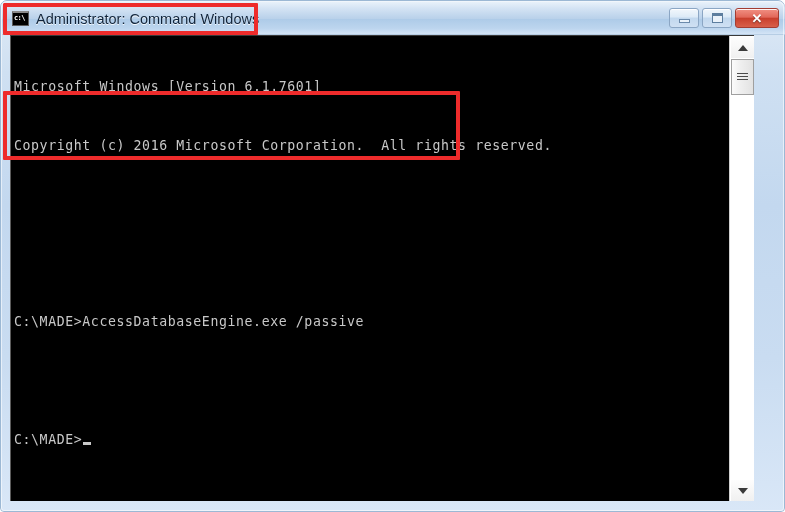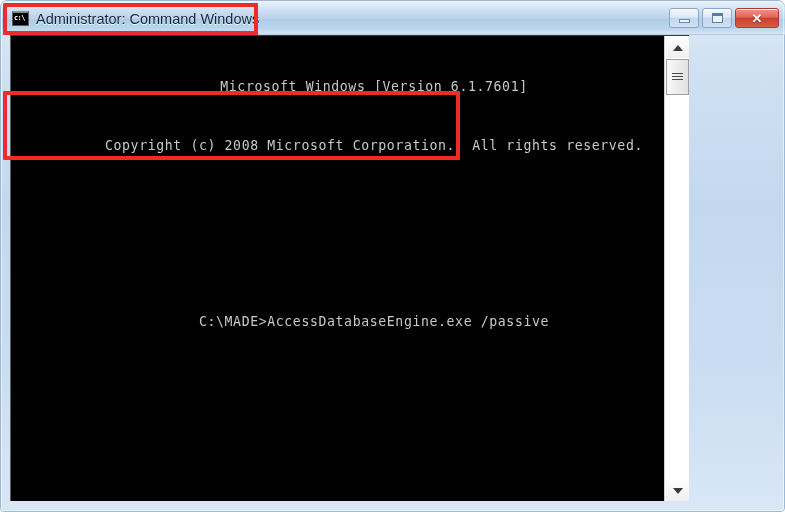--- a/index.html
+++ b/index.html
@@ -144,28 +144,27 @@
     font-weight: bold;
     line-height: 1;
     text-shadow: 0 1px 1px rgba(0,0,0,0.45);
   }
 
   
   #client {
     position: absolute;
     left: 9px;
     top: 34px;
-    width: 679px;
+    width: 744px;
     height: 466px;
     background: #000000;
     border-left: 1px solid #5c5c5c;
     border-top: 1px solid #3a3a3a;
     box-sizing: border-box;
     overflow: hidden;
-    text-align: center;
   }
 
   #console-text {
     position: absolute;
     left: 3px;
     top: 2px;
     width: 720px;
     color: #c8c8c8;
     font-family: "DejaVu Sans Mono", monospace;
     font-size: 13.2px;
@@ -294,25 +293,26 @@
       <div class="cap-btn close">
         <span class="close-x">✕</span>
       </div>
     </div>
   </div>
 
   <div id="client">
 
     <div id="console-text">
       <div class="line">Microsoft Windows [Version 6.1.7601]</div>
-      <div class="line">Copyright (c) 2008 Microsoft Corporation.  All rights reserved.</div>
+      <div class="line">Copyright (c) 2016 Microsoft Corporation.  All rights reserved.</div>
       <div class="line"></div>
       <div class="line"></div>
       <div class="line">C:\MADE&gt;AccessDatabaseEngine.exe /passive</div>
       <div class="line"></div>
+      <div class="line"><span>C:\MADE&gt;</span><span class="cursor"></span></div>
     </div>
 
     <div id="scrollbar">
       <div class="sb-btn up">
         <span class="arrow-up"></span>
       </div>
       <div id="sb-thumb">
         <span class="grip"></span>
       </div>
       <div id="sb-track-lower"></div>

